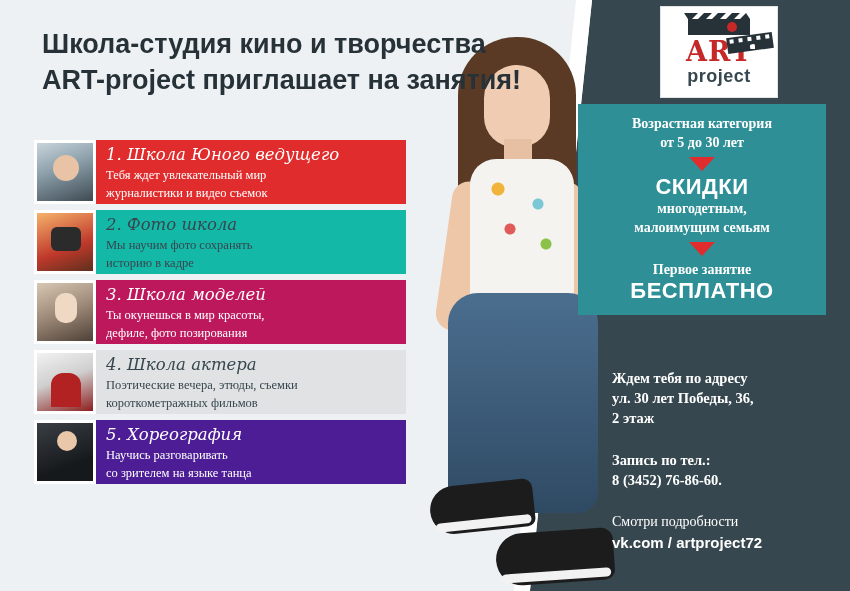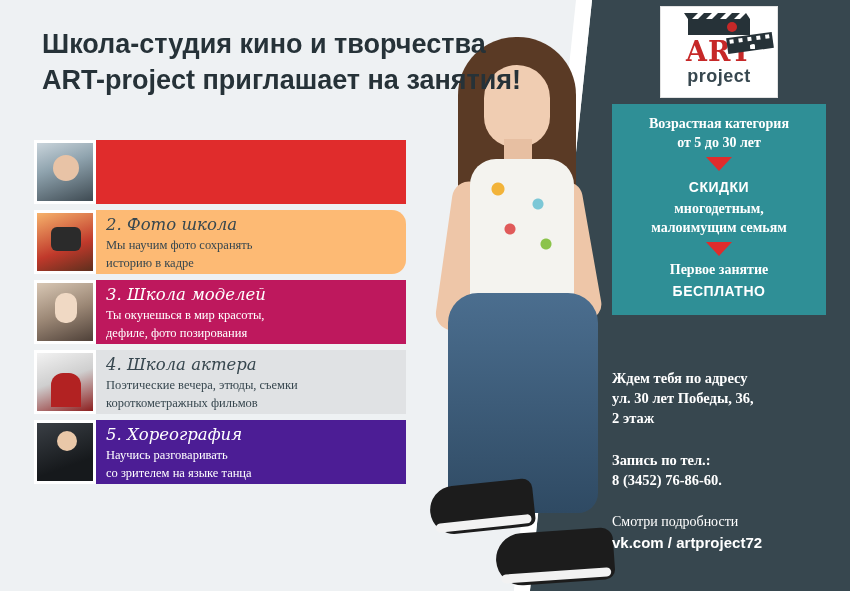--- a/index.html
+++ b/index.html
@@ -158,21 +158,21 @@
     font-weight: normal;
     white-space: nowrap;
   }
   .course .desc {
     font-family: "Liberation Serif", serif;
     font-size: 12.5px;
     line-height: 16px;
     margin-top: 2px;
   }
   .c1 { background: #e02c2c; }
-  .c2 { background: #fdba74; border-radius: 14px; }
+  .c2 { background: #14b8a6; }
   .c2 .body { color: #37474f; }
   .c3 { background: #be185d; }
   .c4 { background: #e0e2e4; }
   .c4 .body { color: #37474f; }
   .c5 { background: #4c1d95; }
 
   
   .ph { position: absolute; inset: 0; }
   .ph1 { background: linear-gradient(160deg,#c9d4db 0%, #8fa3ae 40%, #3e4a52 100%); }
   .ph1::after { content:""; position:absolute; left:16px; top:12px; width:26px; height:26px; border-radius:50%; background:#e8c3a6; }
@@ -183,38 +183,38 @@
   .ph4 { background: linear-gradient(160deg,#f2f2f2 0%, #cfcfcf 45%, #8d1f1f 100%); }
   .ph4::after { content:""; position:absolute; left:14px; top:20px; width:30px; height:34px; border-radius:12px 12px 0 0; background:#b22222; }
   .ph5 { background: linear-gradient(160deg,#3a3f45 0%, #16191c 70%); }
   .ph5::after { content:""; position:absolute; left:20px; top:8px; width:20px; height:20px; border-radius:50%; background:#e9c7a8; }
 
   
   .panel {
     position: absolute;
     top: 104px;
     right: 24px;
-    width: 214px;
+    width: 248px;
     background: #2f8f96;
     color: #ffffff;
     text-align: center;
     padding: 10px 8px 12px 8px;
     box-sizing: border-box;
     z-index: 6;
   }
   .panel .line {
     font-family: "Liberation Serif", serif;
     font-weight: bold;
     font-size: 14px;
     line-height: 19px;
   }
   .panel .big {
     font-family: "Liberation Sans", sans-serif;
     font-weight: bold;
-    font-size: 14px;
+    font-size: 22px;
     line-height: 24px;
     letter-spacing: 0.5px;
   }
   .arrow {
     width: 0; height: 0;
     margin: 5px auto 4px auto;
     border-left: 13px solid transparent;
     border-right: 13px solid transparent;
     border-top: 14px solid #e02c2c;
   }
@@ -394,20 +394,25 @@
     <div class="g-shoe-l"></div>
     <div class="g-shoe-r"></div>
   </div>
 
   <div class="courses">
 
     <div class="course c1">
       <div class="thumb">
           <div class="ph ph1"></div>
         </div>
+      <div class="body">
+        <div class="title">1. Школа Юного ведущего</div>
+        <div class="desc">Тебя ждет увлекательный мир</div>
+        <div class="desc">журналистики и видео съемок</div>
+      </div>
     </div>
 
     <div class="course c2">
       <div class="thumb">
           <div class="ph ph2"></div>
         </div>
       <div class="body">
         <div class="title">2. Фото школа</div>
         <div class="desc">Мы научим фото сохранять</div>
         <div class="desc">историю в кадре</div>

